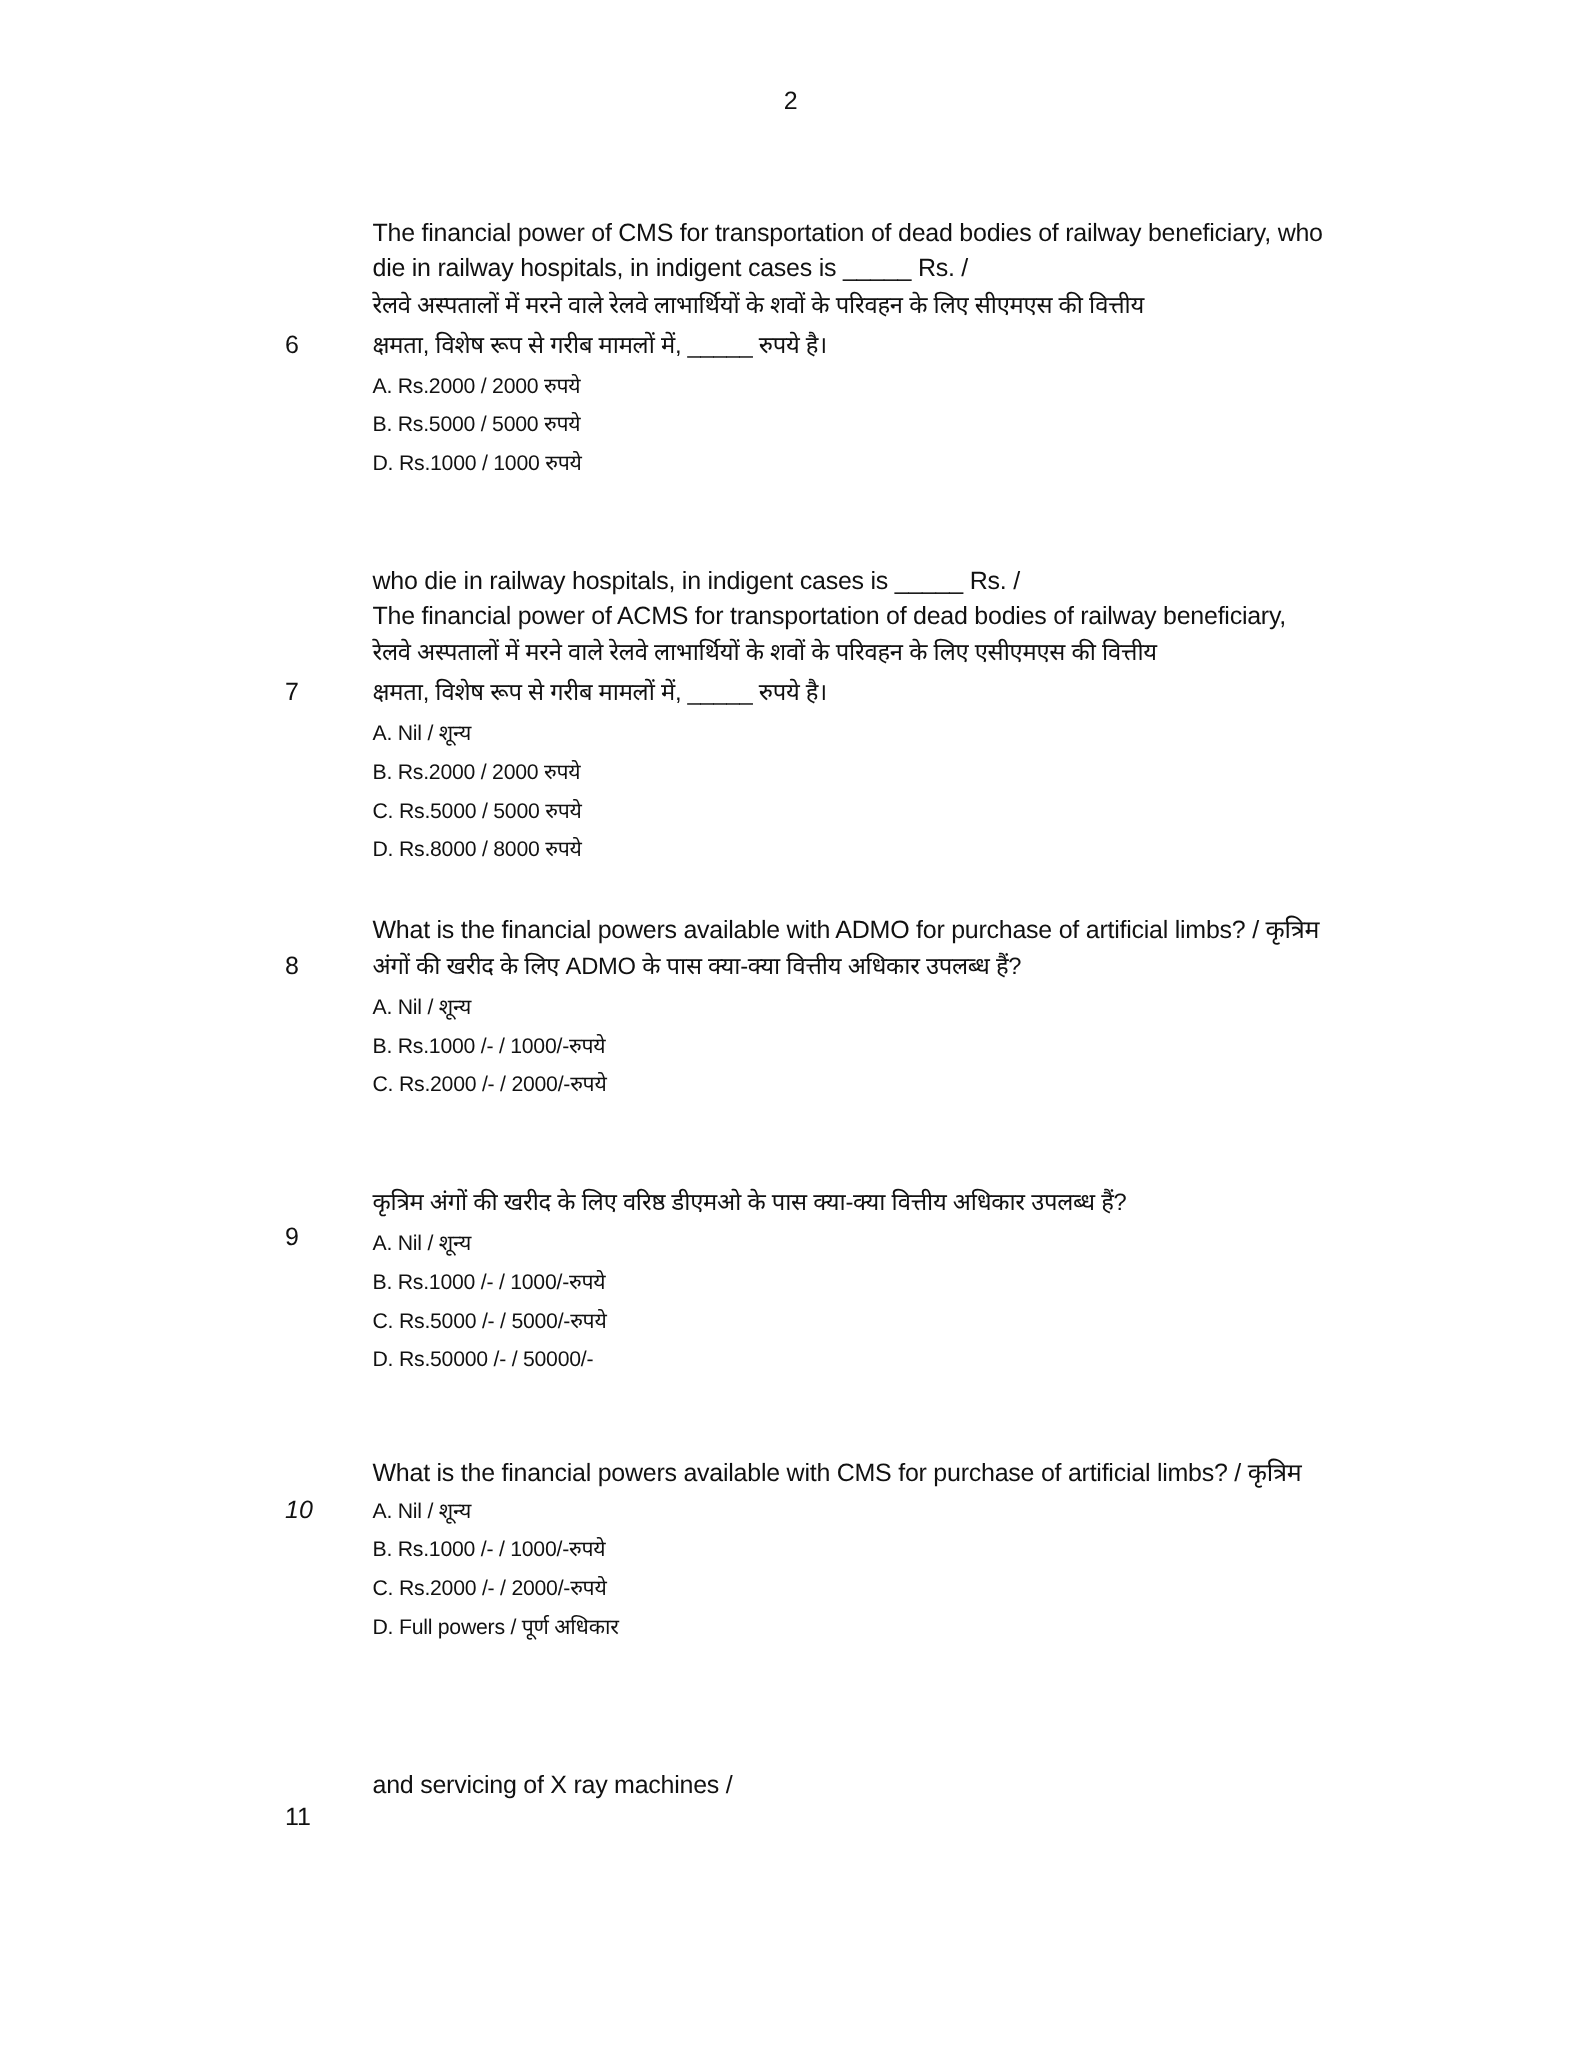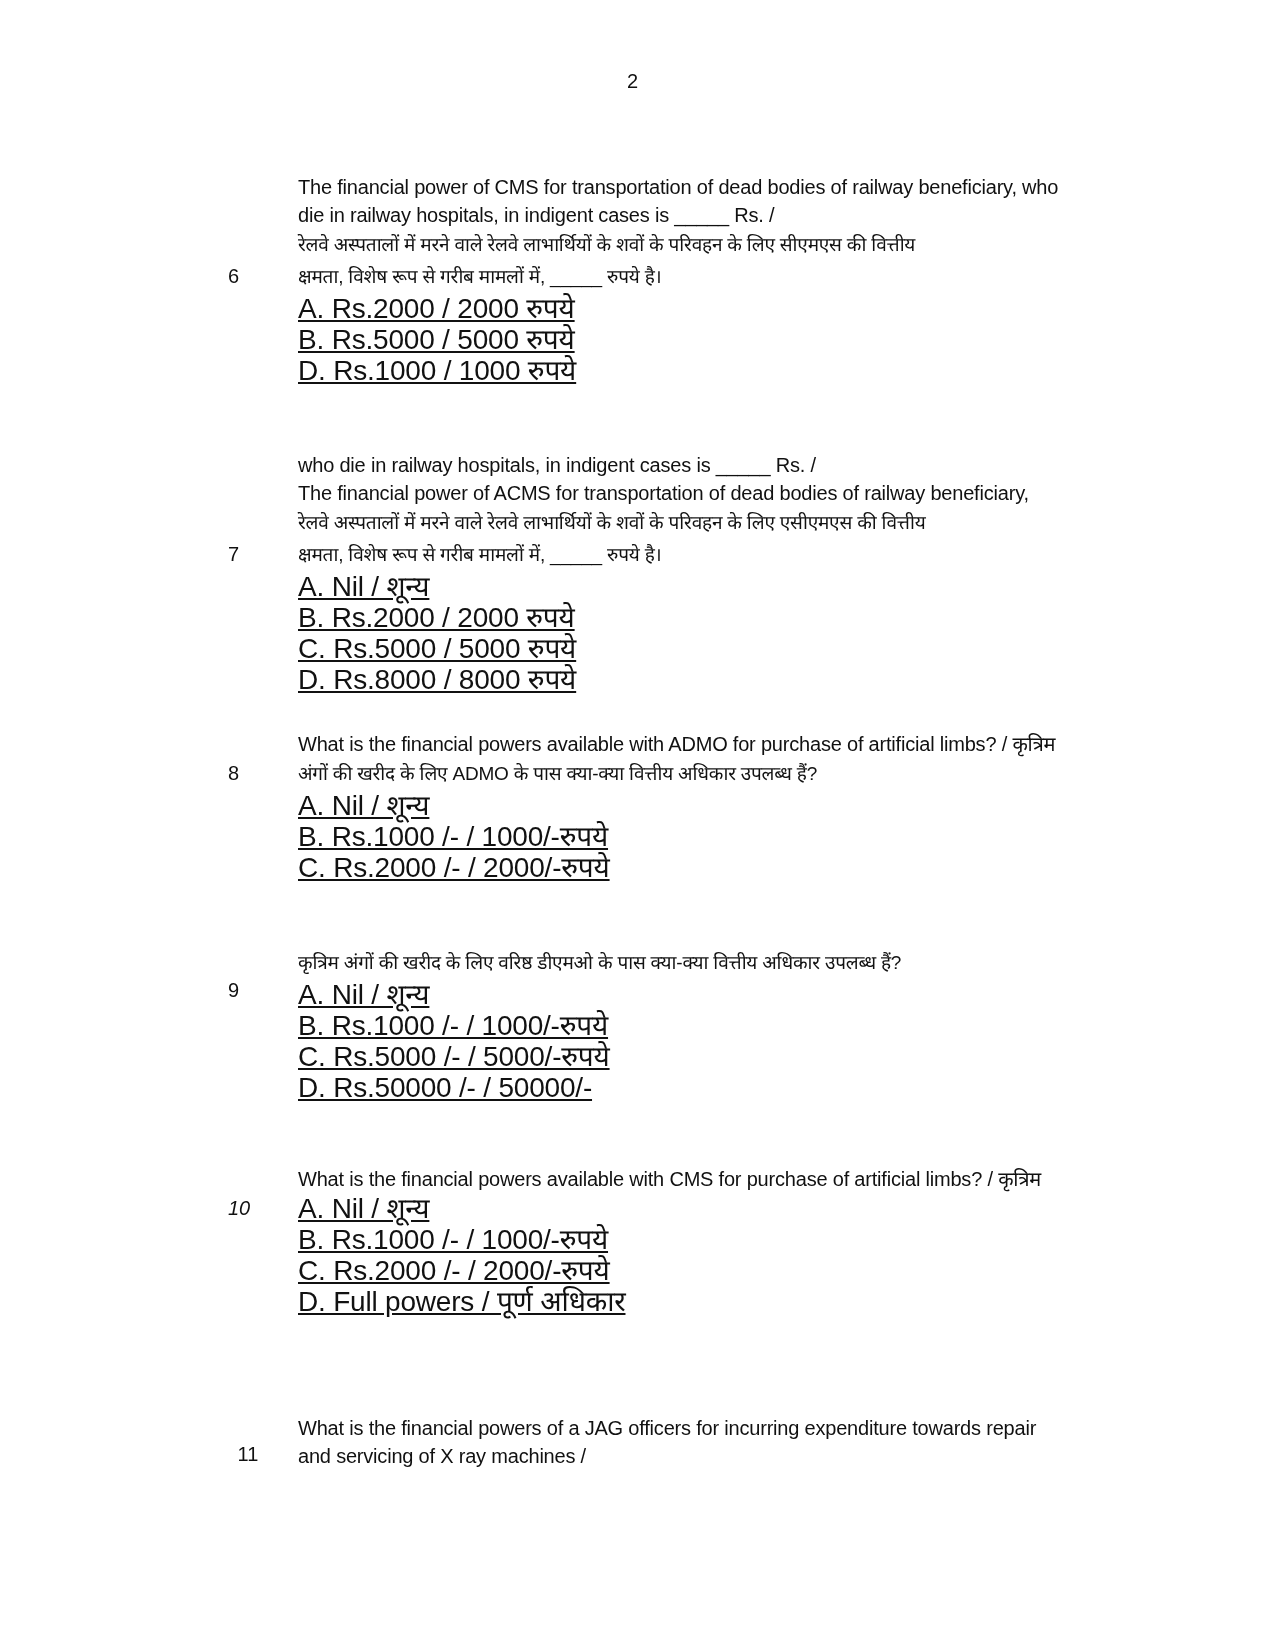--- a/index.html
+++ b/index.html
@@ -19,21 +19,21 @@
     position: absolute; left: 228px; width: 40px; font-size: 20px;
   }
   .q-body {
     position: absolute; left: 298px; width: 860px;
   }
   .line {
     font-size: 20px; line-height: 28px; white-space: nowrap;
     letter-spacing: -0.2px;
   }
   .line.hi { font-size: 19px; line-height: 32px; }
-  .option { font-size: 28px; line-height: 31px; white-space: nowrap; letter-spacing: -0.2px; text-decoration: underline; }
+  .option { font-size: 17px; line-height: 31px; white-space: nowrap; letter-spacing: -0.2px; }
 </style>
 </head>
 <body>
 
 <div class="page-number">2</div>
 
 <div class="question" style="top:173px;">
   <div class="q-num" style="top:92px;">6</div>
   <div class="q-body">
     <div class="line">The financial power of CMS for transportation of dead bodies of railway beneficiary, who</div>
@@ -87,18 +87,17 @@
   <div class="q-body">
     <div class="line">What is the financial powers available with CMS for purchase of artificial limbs? / कृत्रिम</div>
     <div class="option">A. Nil / शून्य</div>
     <div class="option">B. Rs.1000 /- / 1000/-रुपये</div>
     <div class="option">C. Rs.2000 /- / 2000/-रुपये</div>
     <div class="option">D. Full powers / पूर्ण अधिकार</div>
   </div>
 </div>
 
 <div class="question" style="top:1414px;">
-  <div class="q-num" style="top:29px;text-align:center;">11</div>
+  <div class="q-num" style="top:29px;">11</div>
   <div class="q-body">
-    <div class="line">What is the financial powers of a JAG officers for incurring expenditure towards repair</div>
     <div class="line">and servicing of X ray machines /</div>
   </div>
 </div>
 
 </body></html>

